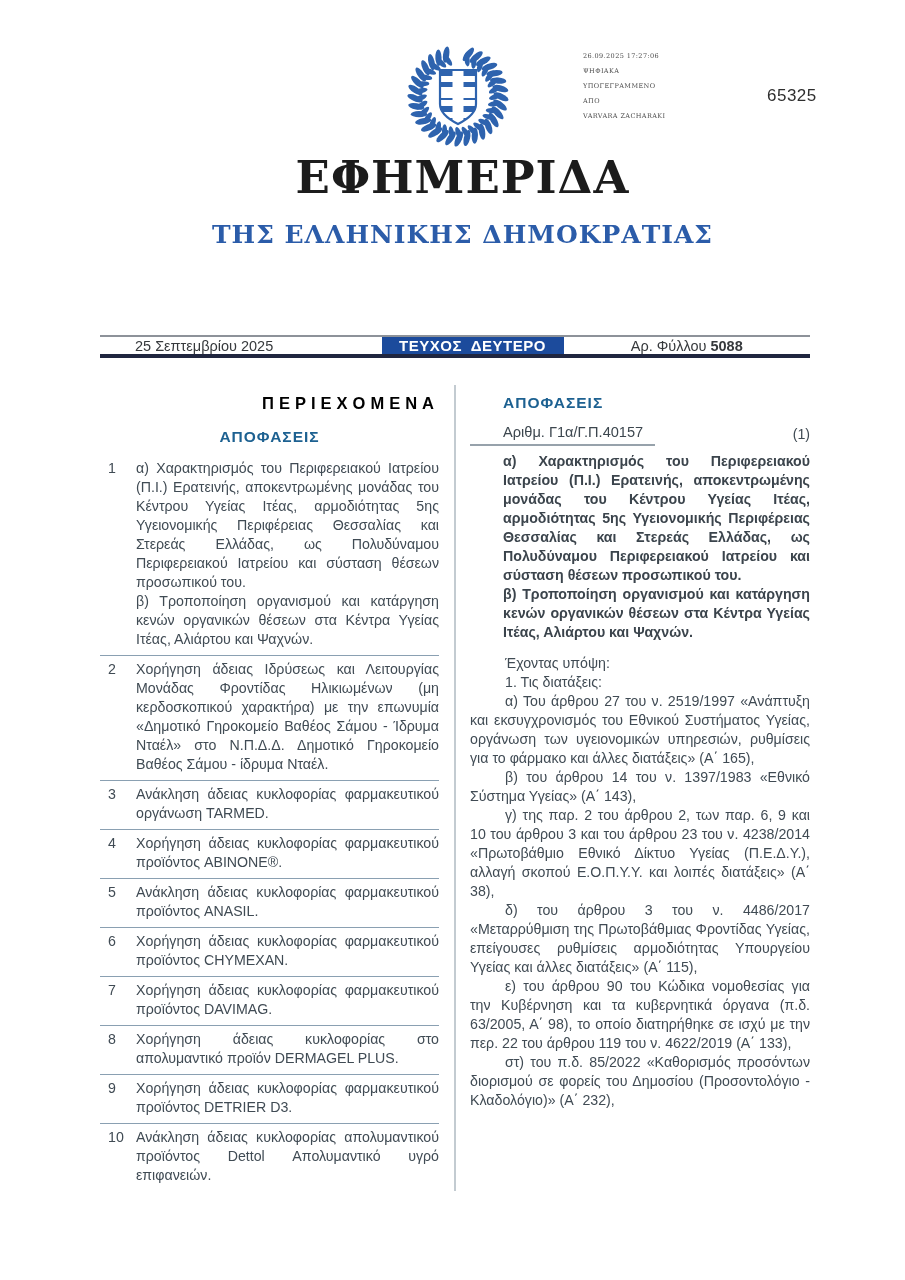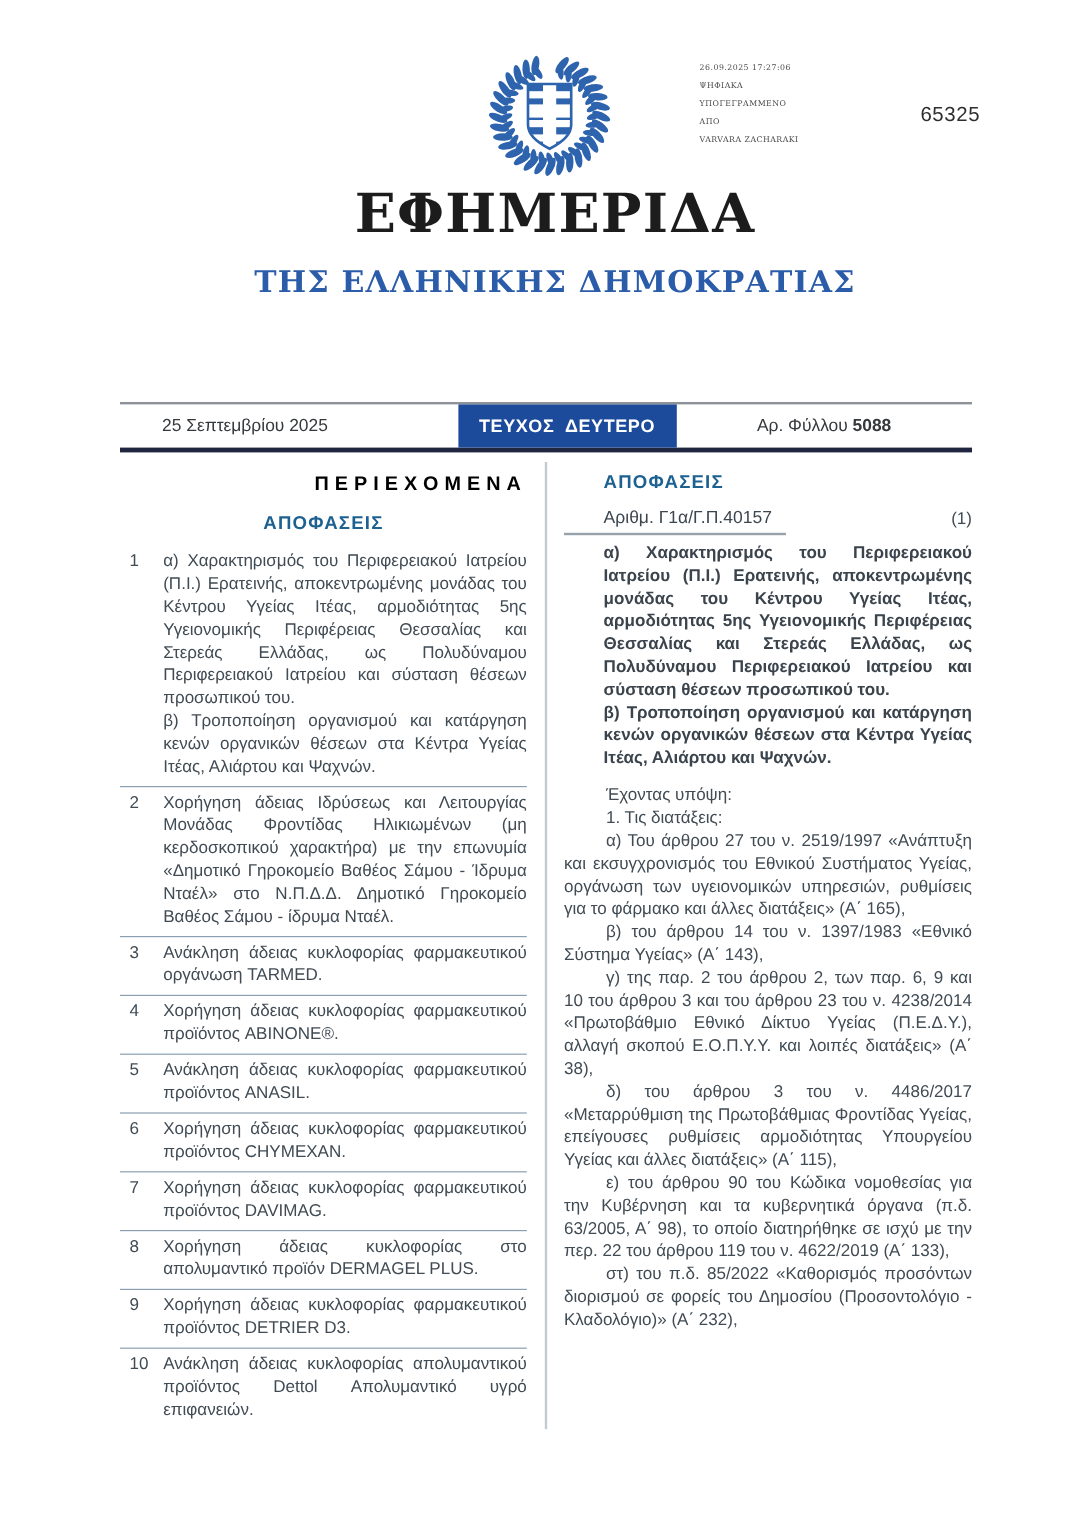--- a/index.html
+++ b/index.html
@@ -43,21 +43,21 @@
     font-family:"DejaVu Serif","Liberation Serif",serif;
     font-weight:bold;color:var(--masthead-blue);
     font-size:25px;letter-spacing:1px;
   }
 
   
   .issue-bar{
     position:absolute;top:335px;left:100px;width:710px;
     border-top:2px solid #8d9299;border-bottom:4px solid var(--rule-navy);
   }
-  .issue-row{display:flex;align-items:stretch;height:36px;}
+  .issue-row{display:flex;align-items:stretch;height:17px;}
   .issue-date{flex:1;display:flex;align-items:center;padding-left:35px;font-size:14.5px;color:#36393c;}
   .issue-type-box{
     width:182px;background:var(--accent-blue);color:#fff;
     display:flex;align-items:center;justify-content:center;
     font-weight:bold;font-size:15px;white-space:pre;letter-spacing:.5px;
   }
   .issue-folio{flex:1;display:flex;align-items:center;justify-content:center;font-size:14.5px;color:#36393c;gap:4px;}
   .issue-folio b{font-weight:bold;}
 
   
@@ -81,21 +81,21 @@
   .toc-text{
     flex:1;font-size:14.2px;line-height:19px;text-align:justify;
     white-space:pre-line;
   }
 
   
   .dec-section{
     margin-top:9px;margin-left:33px;
     font-size:15.5px;font-weight:bold;letter-spacing:1px;color:var(--header-blue);
   }
-  .ref-row{margin-top:12px;display:flex;justify-content:space-between;align-items:center;}
+  .ref-row{margin-top:12px;display:flex;justify-content:space-between;align-items:flex-end;}
   .ref-num-wrap{
     border-bottom:2px solid #97a2ab;padding:0 12px 4px 33px;
     font-size:14.6px;color:#3c464e;
   }
   .ref-index{font-size:14.2px;padding-bottom:4px;}
   .dec-intro{
     margin-top:6px;margin-left:33px;
     font-size:14.2px;line-height:19px;font-weight:bold;color:#3b444c;
     text-align:justify;white-space:pre-line;
   }

